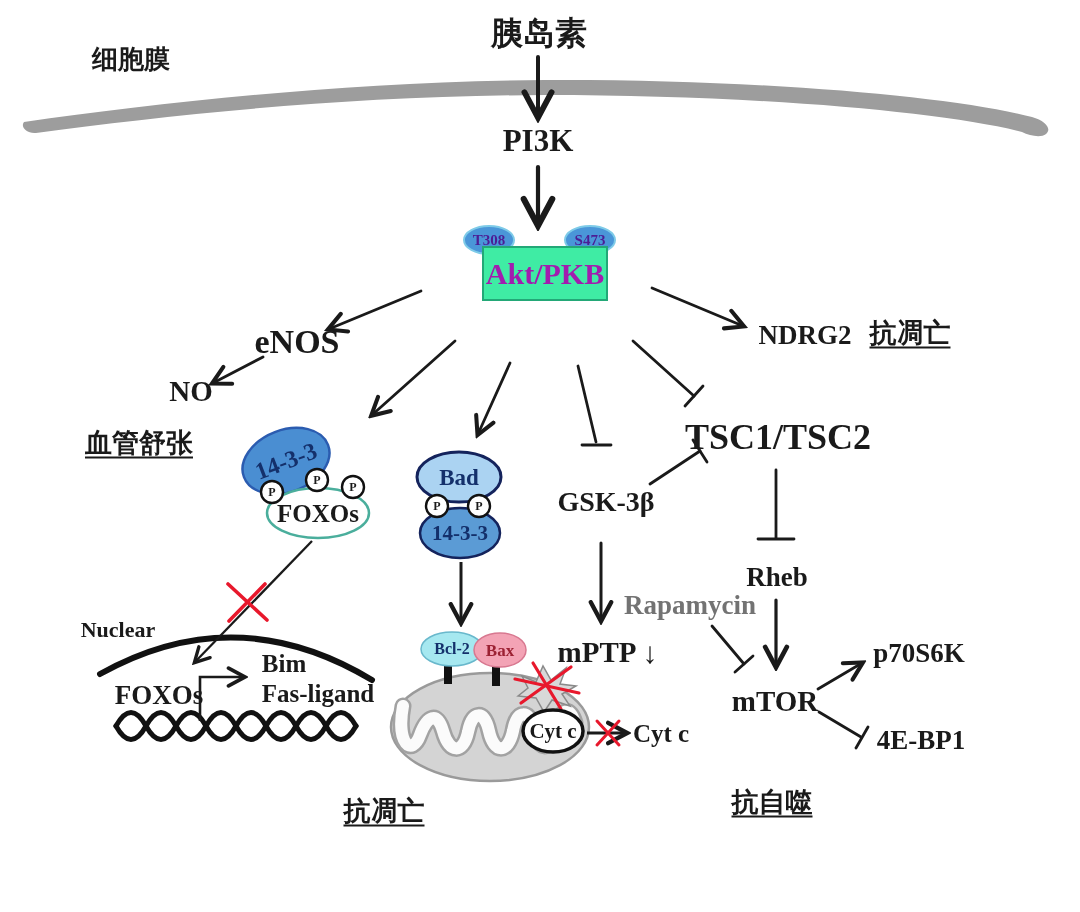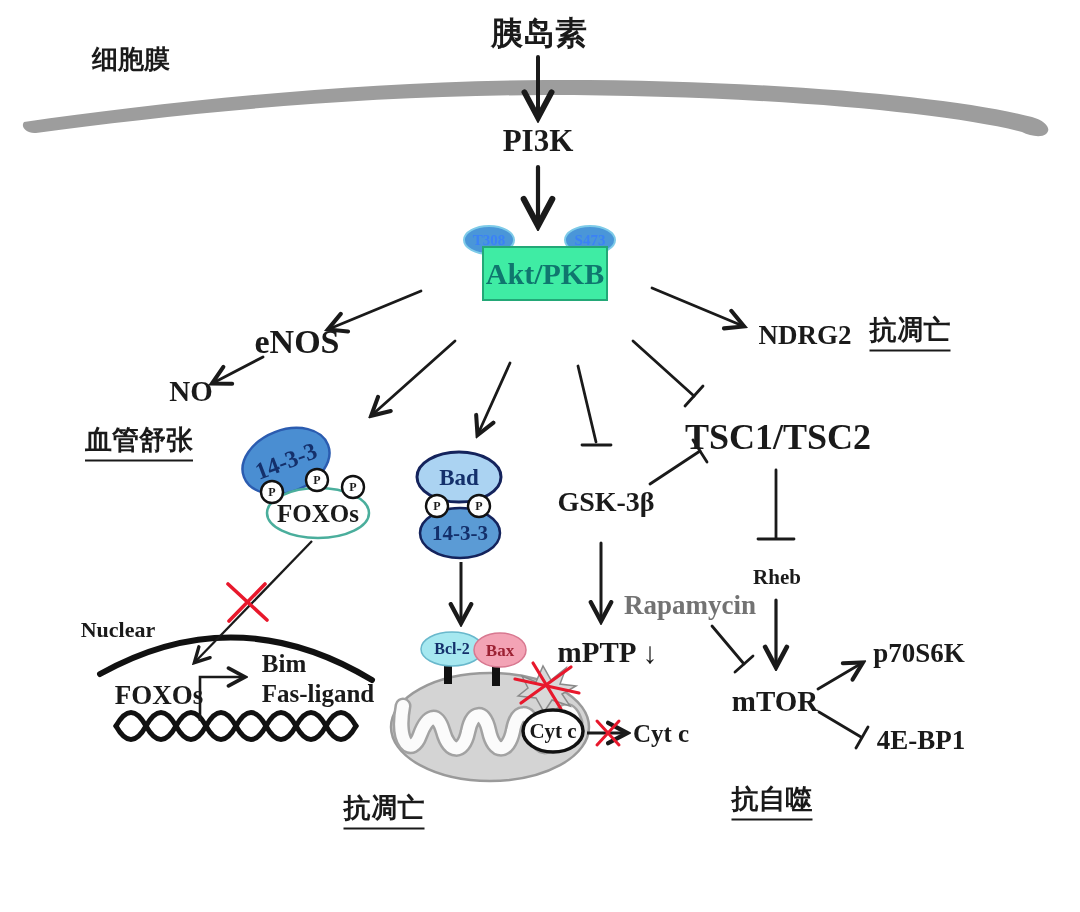--- a/index.html
+++ b/index.html
@@ -2,25 +2,25 @@
 <html><head>
 <meta charset="utf-8">
 <style>
   html,body{margin:0;padding:0;background:#ffffff;}
   body{width:1080px;height:912px;position:relative;overflow:hidden;
        font-family:"Liberation Serif","DejaVu Serif",serif;}
   .stage{position:absolute;left:0;top:0;width:1080px;height:912px;text-decoration:underline;}
   svg.art{position:absolute;left:0;top:0;}
   .lbl{position:absolute;transform:translate(-50%,-50%);white-space:nowrap;
        font-weight:bold;color:#1a1a1a;line-height:1;}
-  .ul{border-bottom:2.5px solid #1a1a1a;padding-bottom:6px;}
+  .ul{border-bottom:2.5px solid #1a1a1a;}
   .red{color:#737373;}
   .navy{color:#14306b;}
-  .green{color:#0f766e;}
-  .white{color:#3b82f6;}
+  .green{color:#a21caf;}
+  .white{color:#4c1d95;}
   .maroon{color:#9c2133;}
   .rot{transform:translate(-50%,-50%) rotate(-21deg);}
 </style>
 </head>
 <body>
 
 <div class="stage">
 
 <svg class="art" width="1080" height="912" viewBox="0 0 1080 912">
   <defs>
@@ -146,21 +146,21 @@
 <div class="lbl white" style="left:590px;top:240px;font-size:15px;">S473</div>
 
 <div class="lbl" style="left:297px;top:342px;font-size:34px;">eNOS</div>
 <div class="lbl" style="left:191px;top:391px;font-size:29px;text-align:center;">NO</div>
 <div class="lbl ul" style="left:139px;top:444px;font-size:27px;">血管舒张</div>
 
 <div class="lbl" style="left:805px;top:335px;font-size:27px;">NDRG2</div>
 <div class="lbl ul" style="left:910px;top:334px;font-size:27px;">抗凋亡</div>
 <div class="lbl" style="left:778px;top:437px;font-size:36px;">TSC1/TSC2</div>
 <div class="lbl" style="left:606px;top:502px;font-size:28px;">GSK-3β</div>
-<div class="lbl" style="left:777px;top:577px;font-size:21px;">Rheb</div>
+<div class="lbl" style="left:777px;top:577px;font-size:27px;">Rheb</div>
 <div class="lbl red" style="left:690px;top:605px;font-size:27px;">Rapamycin</div>
 <div class="lbl" style="left:775px;top:701px;font-size:29px;">mTOR</div>
 <div class="lbl" style="left:919px;top:653px;font-size:27px;">p70S6K</div>
 <div class="lbl" style="left:921px;top:740px;font-size:27px;">4E-BP1</div>
 <div class="lbl ul" style="left:772px;top:803px;font-size:27px;">抗自噬</div>
 
 <div class="lbl navy rot" style="left:286px;top:461px;font-size:24px;">14-3-3</div>
 <div class="lbl" style="left:318px;top:513px;font-size:25px;">FOXOs</div>
 <div class="lbl" style="left:272px;top:492px;font-size:12px;">P</div>
 <div class="lbl" style="left:317px;top:480px;font-size:12px;">P</div>

